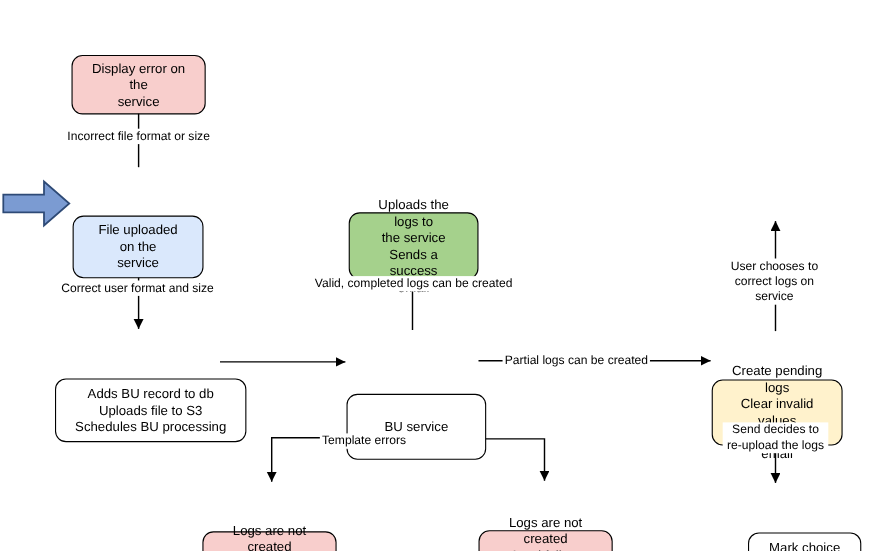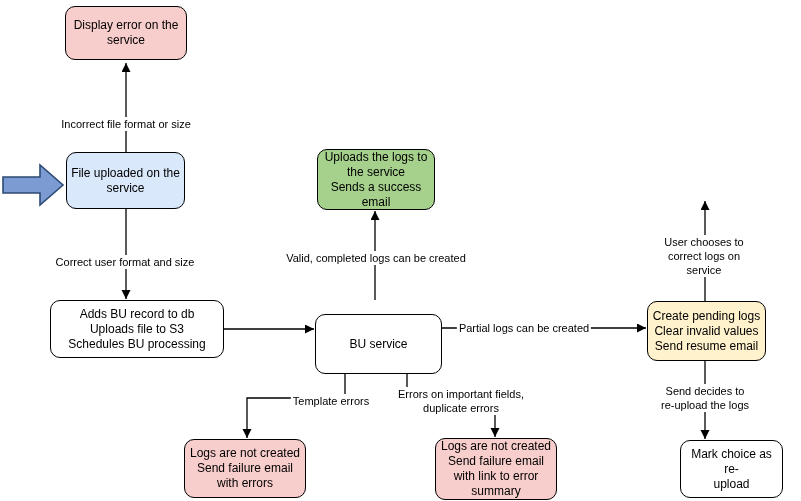--- a/index.html
+++ b/index.html
@@ -10,21 +10,22 @@
   }
   #wires{position:absolute;left:0;top:0;z-index:0;}
   .edge{stroke:var(--edge,#000);fill:none;stroke-width:1.3px;}
   .arrowhead{fill:var(--edge,#000);}
   .pointer{fill:var(--pointer-fill,#7b9bd2);stroke:var(--pointer-stroke,#2e4a76);stroke-width:1.6px;}
   .node{
     position:absolute;z-index:1;box-sizing:border-box;
     border:1.3px solid var(--node-border,#000);border-radius:10px;
     display:flex;align-items:center;justify-content:center;
     text-align:center;font-size:12px;line-height:15px;white-space:pre-line;
-    padding:1px 3px;
+    padding:1px 16px;
+    margin-top:44px;
   }
   .pink{background:var(--node-pink,#f8cecc);}
   .blue{background:var(--node-blue,#dae8fc);}
   .green{background:var(--node-green,#a5d18c);}
   .yellow{background:var(--node-yellow,#fff2cc);}
   .white{background:var(--node-white,#fff);}
   .edge-label{
     position:absolute;z-index:2;transform:translate(-50%,-50%);
     background:var(--canvas,#fff);font-size:11px;line-height:14px;
     white-space:pre-line;text-align:center;padding:0 2px;
@@ -92,20 +93,18 @@
   <div class="edge-label" style="left:126px;top:124px;">Incorrect file format or size</div>
 
   <div class="edge-label" style="left:125px;top:262px;">Correct user format and size</div>
 
   <div class="edge-label" style="left:524px;top:328px;">Partial logs can be created</div>
 
   <div class="edge-label" style="left:376px;top:258px;">Valid, completed logs can be created</div>
 
   <div class="edge-label" style="left:331px;top:401px;">Template errors</div>
 
-  <div class="edge-label" style="left:461px;top:401px;">Errors on important fields,
-duplicate errors</div>
 
   <div class="edge-label" style="left:704px;top:256px;">User chooses to correct logs on service</div>
 
   <div class="edge-label" style="left:705px;top:398px;">Send decides to re-upload the logs</div>
 
 </div>
 
 </body></html>

